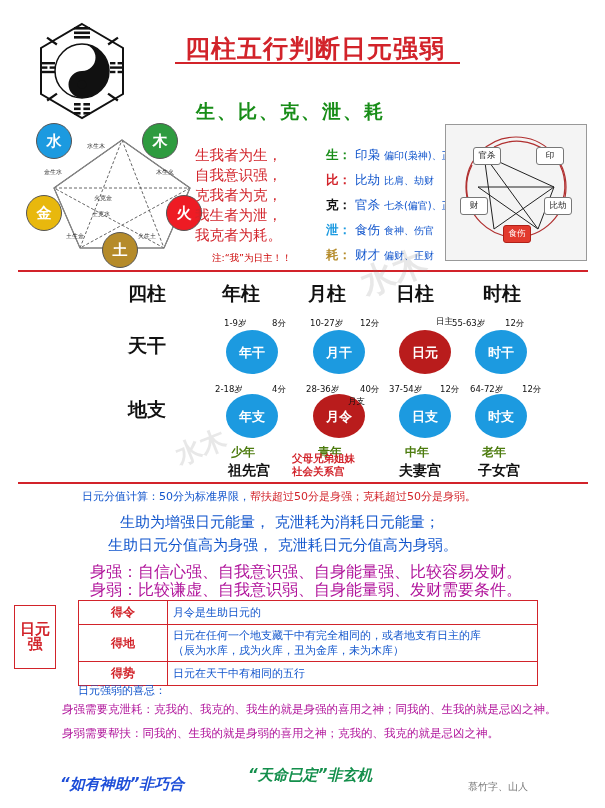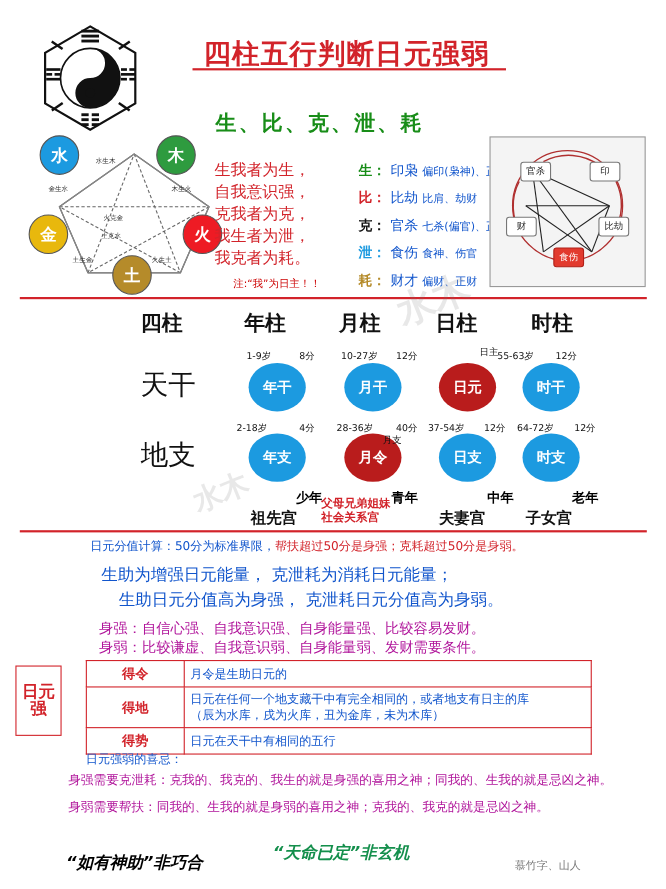--- a/index.html
+++ b/index.html
@@ -50,53 +50,53 @@
   .mini-node{
     position:absolute;width:26px;height:16px;border-radius:3px;
     font-size:8.5px;display:flex;align-items:center;justify-content:center;
     background:#fff;border:1px solid #777;color:#222;
   }
   .mini-node.red{background:#e23a2e;color:#fff;border-color:#b02018;}
   
   .hr-red{height:2px;background:#d2232a;left:18px;width:570px;}
   
   .hdr{position:absolute;font-size:19px;font-weight:bold;color:#111;}
-  .rowlbl{position:absolute;font-size:25px;font-weight:normal;color:#111;}
+  .rowlbl{position:absolute;font-size:19px;font-weight:bold;color:#111;}
   .blob{
     position:absolute;width:52px;height:44px;border-radius:50%/50%;
     display:flex;align-items:center;justify-content:center;
     color:#fff;font-size:13px;font-weight:bold;line-height:13px;
     text-align:center;
   }
   .blob.blue{background:#1c9ae0;}
   .blob.red{background:#b91c1c;}
   .tiny{position:absolute;font-size:8.5px;color:#111;white-space:nowrap;}
-  .stage{position:absolute;font-size:12px;color:#000000;font-weight:bold;margin-left:38px;}
+  .stage{position:absolute;font-size:12px;color:#4d7c0f;font-weight:bold;}
   .palace{position:absolute;font-size:14px;color:#111;font-weight:bold;}
   
   #score-line{left:82px;top:489px;font-size:11px;color:#1155cc;white-space:nowrap;}
   #score-line .r{color:#d2232a;}
   .blue-big{position:absolute;font-size:15px;color:#1155cc;white-space:nowrap;}
-  .mag{position:absolute;font-size:13px;color:#b0139a;white-space:nowrap;}
+  .mag{position:absolute;font-size:16px;color:#b0139a;white-space:nowrap;}
   
   #tbl{
     left:78px;top:600px;width:460px;border:1.5px solid #d2232a;
     border-collapse:collapse;position:absolute;
   }
   #tbl td{border:1px solid #d2232a;font-size:11px;color:#1155cc;padding:3px 5px;vertical-align:middle;}
   #tbl td.key{width:78px;text-align:center;color:#d2232a;font-weight:bold;font-size:12px;}
   #ryq{
     left:14px;top:605px;width:40px;height:62px;border:1.5px solid #d2232a;
     display:flex;align-items:center;justify-content:center;
     color:#d2232a;font-size:15px;font-weight:bold;line-height:15px;text-align:center;
   }
   
   #xiji{left:78px;top:683px;font-size:11px;color:#1155cc;}
   .bt{position:absolute;font-size:11.5px;color:#b0139a;white-space:nowrap;}
-  #q1{left:60px;top:775px;font-size:15px;color:#000000;font-style:italic;font-weight:bold;}
+  #q1{left:60px;top:775px;font-size:15px;color:#1d4ed8;font-style:italic;font-weight:bold;}
   #q2{left:248px;top:766px;font-size:15px;color:#148f4c;font-style:italic;font-weight:bold;}
   #sig{left:468px;top:780px;font-size:10px;color:#777;}
   
   .wm{position:absolute;color:rgba(120,120,120,.17);font-size:34px;
       transform:rotate(-22deg);pointer-events:none;font-weight:bold;}
 </style>
 </head>
 <body>
 
 <div class="abs" id="title">四柱五行判断日元强弱</div>
@@ -281,21 +281,21 @@
 社会关系宫</div>
 <div class="palace" style="left:399px;top:462px;">夫妻宫</div>
 <div class="palace" style="left:478px;top:462px;">子女宫</div>
 
 <div class="abs hr-red" style="top:482px;"></div>
 
 <div class="abs" id="score-line">
   <span>日元分值计算：</span><span>50分为标准界限，</span><span class="r">帮扶超过50分是身强；</span><span class="r">克耗超过50分是身弱。</span>
 </div>
 
-<div class="blue-big" style="left:92px;top:513px;">生助为增强日元能量，  克泄耗为消耗日元能量；</div>
+<div class="blue-big" style="left:120px;top:513px;">生助为增强日元能量，  克泄耗为消耗日元能量；</div>
 <div class="blue-big" style="left:108px;top:536px;">生助日元分值高为身强，  克泄耗日元分值高为身弱。</div>
 
 <div class="mag" style="left:90px;top:562px;">
   <span>身强：</span><span>自信心强、自我意识强、自身能量强、比较容易发财。</span>
 </div>
 <div class="mag" style="left:90px;top:580px;">
   <span>身弱：</span><span>比较谦虚、自我意识弱、自身能量弱、发财需要条件。</span>
 </div>
 
 <div class="abs" id="ryq">日元强</div>

